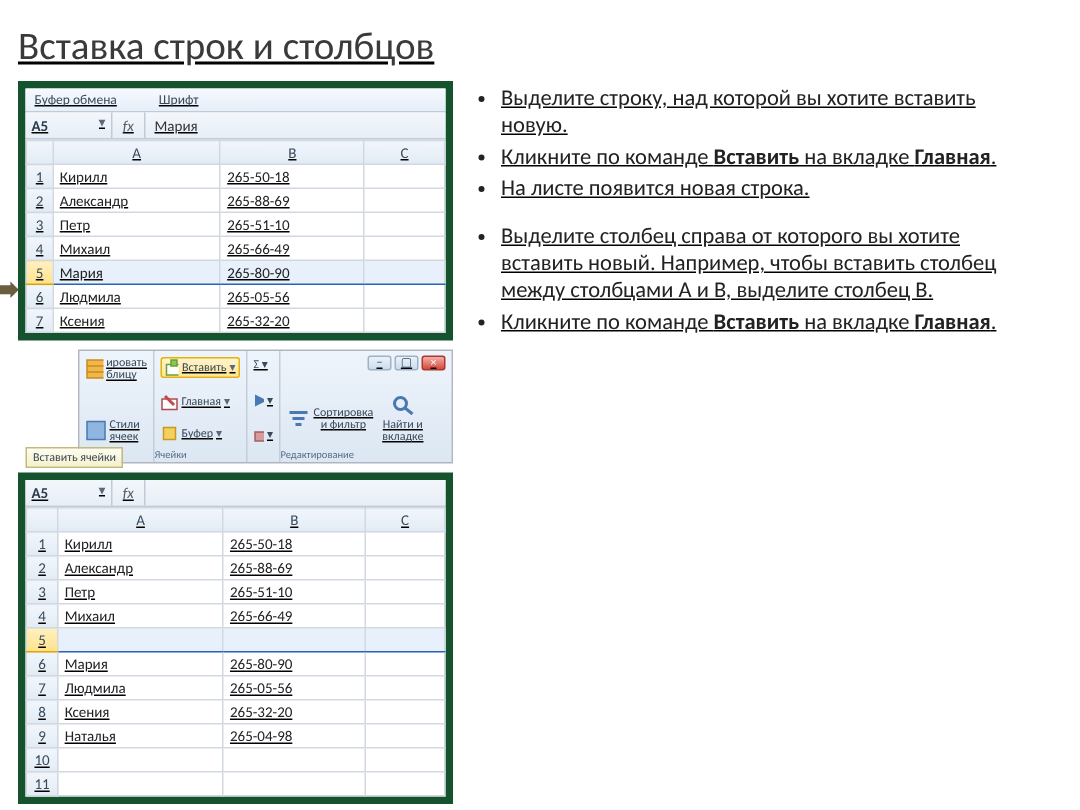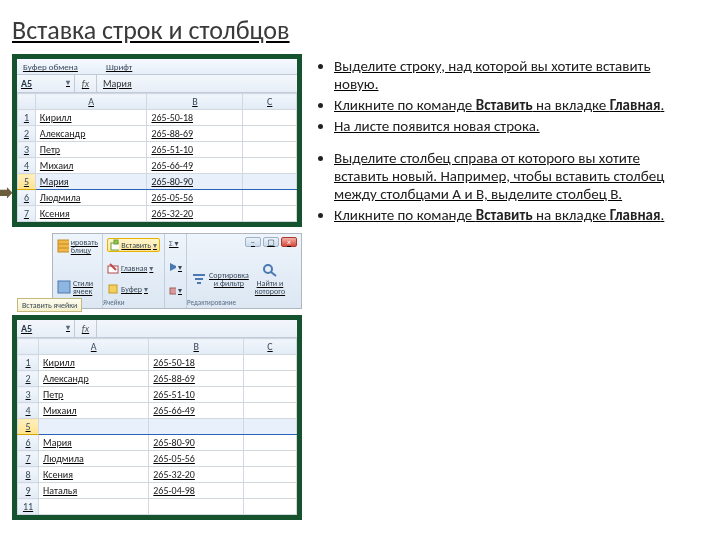--- a/index.html
+++ b/index.html
@@ -299,21 +299,21 @@
                 </svg>
               <span style="white-space:pre-line;text-align:center;line-height:1">Сортировка
 и фильтр</span>
             </div>
             <div class="stackbtn" style="flex-direction:column">
               <svg width="16" height="14">
                   <circle cx="6" cy="6" r="4" fill="none" stroke="#4a78b0" stroke-width="2"></circle>
                   <line x1="9" y1="9" x2="14" y2="13" stroke="#4a78b0" stroke-width="2"></line>
                 </svg>
               <span style="white-space:pre-line;text-align:center;line-height:1">Найти и
-которого</span>
+вкладке</span>
             </div>
           </div>
           <div class="lbl">Редактирование</div>
         </div>
         <div style="position:absolute; left:-36px; bottom:-4px; background:linear-gradient(#fefdf0,#f5f0cc); border:1px solid #c3b97a; padding:1px 4px; font-size:8px">Вставить ячейки</div>
       </div>
 
       <div class="sheet">
         <div class="namebox-row">
           <div class="namebox">
@@ -378,20 +378,26 @@
               <tr>
                 <th class="rowhdr">8</th>
                 <td>Ксения</td>
                 <td>265-32-20</td>
                 <td></td>
               </tr>
               <tr>
                 <th class="rowhdr">9</th>
                 <td>Наталья</td>
                 <td>265-04-98</td>
+                <td></td>
+              </tr>
+              <tr>
+                <th class="rowhdr">10</th>
+                <td></td>
+                <td></td>
                 <td></td>
               </tr>
               <tr>
                 <th class="rowhdr">11</th>
                 <td></td>
                 <td></td>
                 <td></td>
               </tr>
             </tbody>
         </table>

